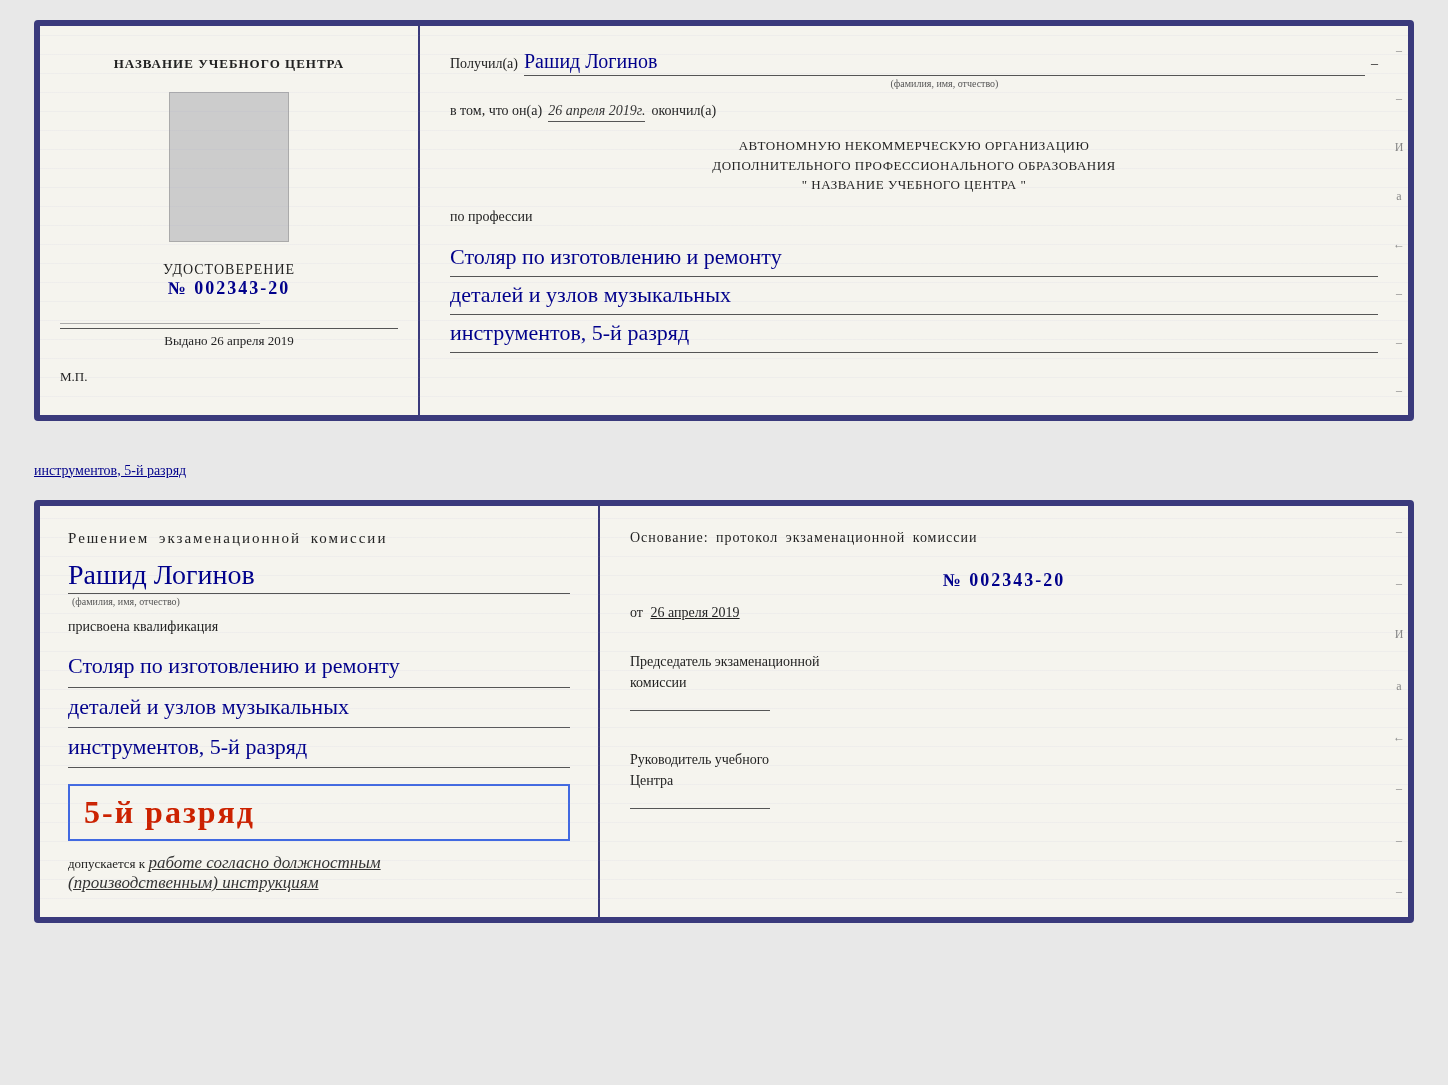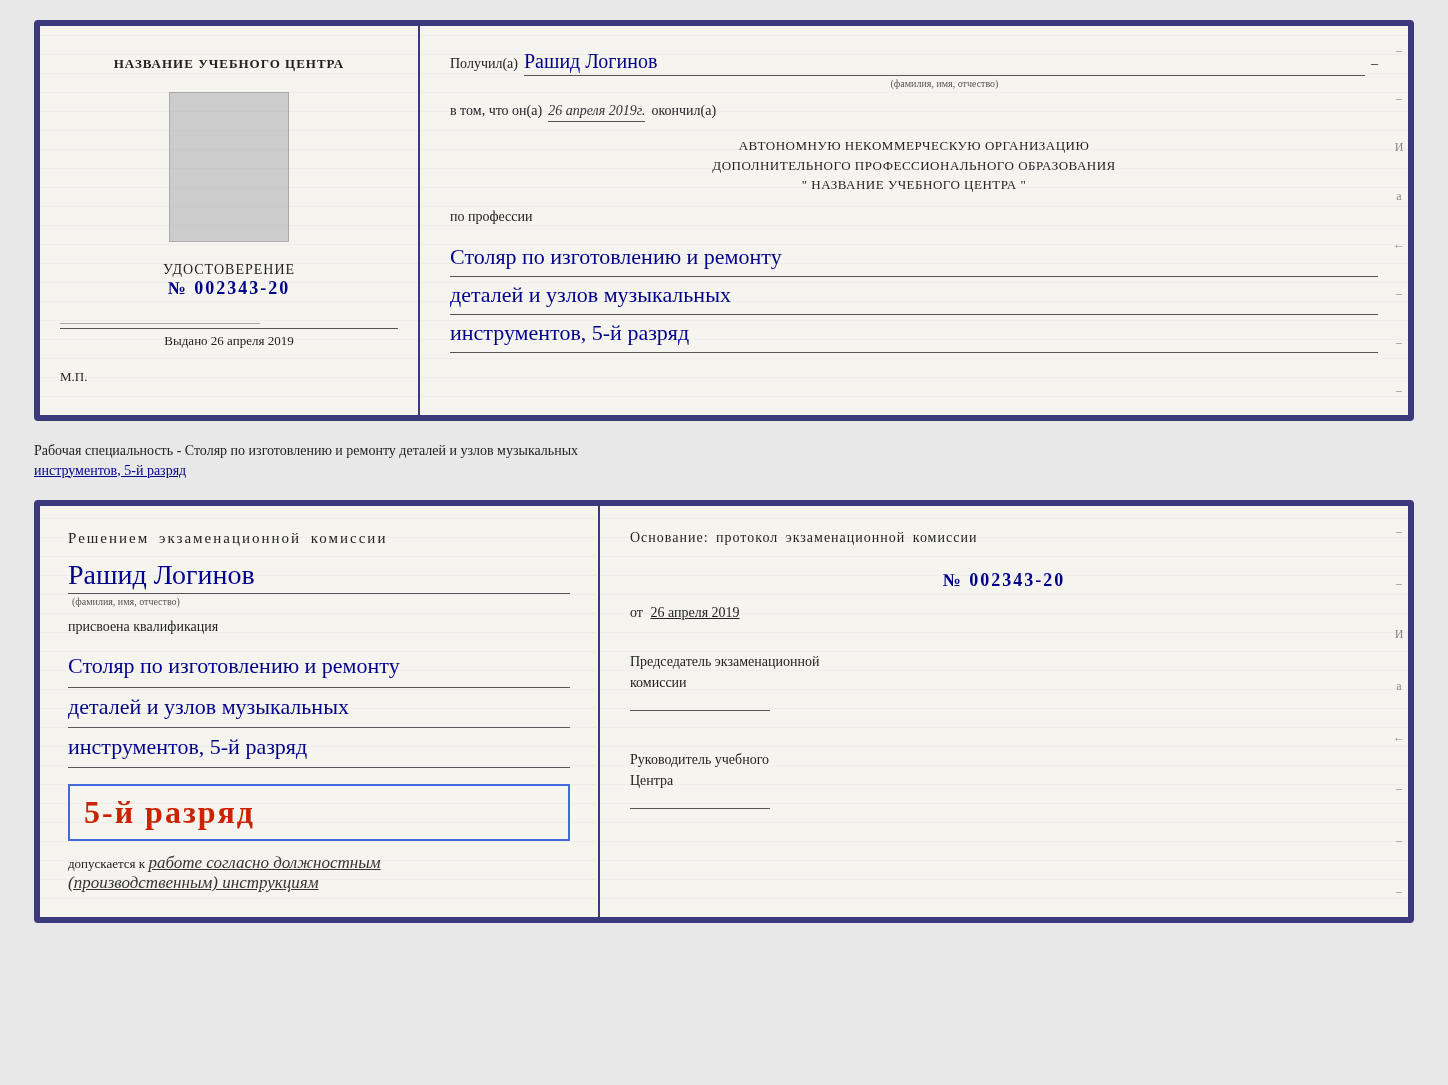--- a/index.html
+++ b/index.html
@@ -392,21 +392,21 @@
     <span class="side-mark">И</span>
     <span class="side-mark">а</span>
     <span class="side-mark">←</span>
     <span class="side-mark">–</span>
     <span class="side-mark">–</span>
     <span class="side-mark">–</span>
   </div>
 </div>
 
 <div class="separator-text">
-  <span>Рабочая специальность - Столяр по изготовлению и ремонту деталей и узлов музыкальных</span><br>
+  <br>
   <span class="highlight">инструментов, 5-й разряд</span>
 </div>
 
 <div class="bottom-cert">
   <div class="cert-texture"></div>
 
   <div class="bottom-left">
     <div class="resheniem-title">Решением  экзаменационной  комиссии</div>
 
     <div>

